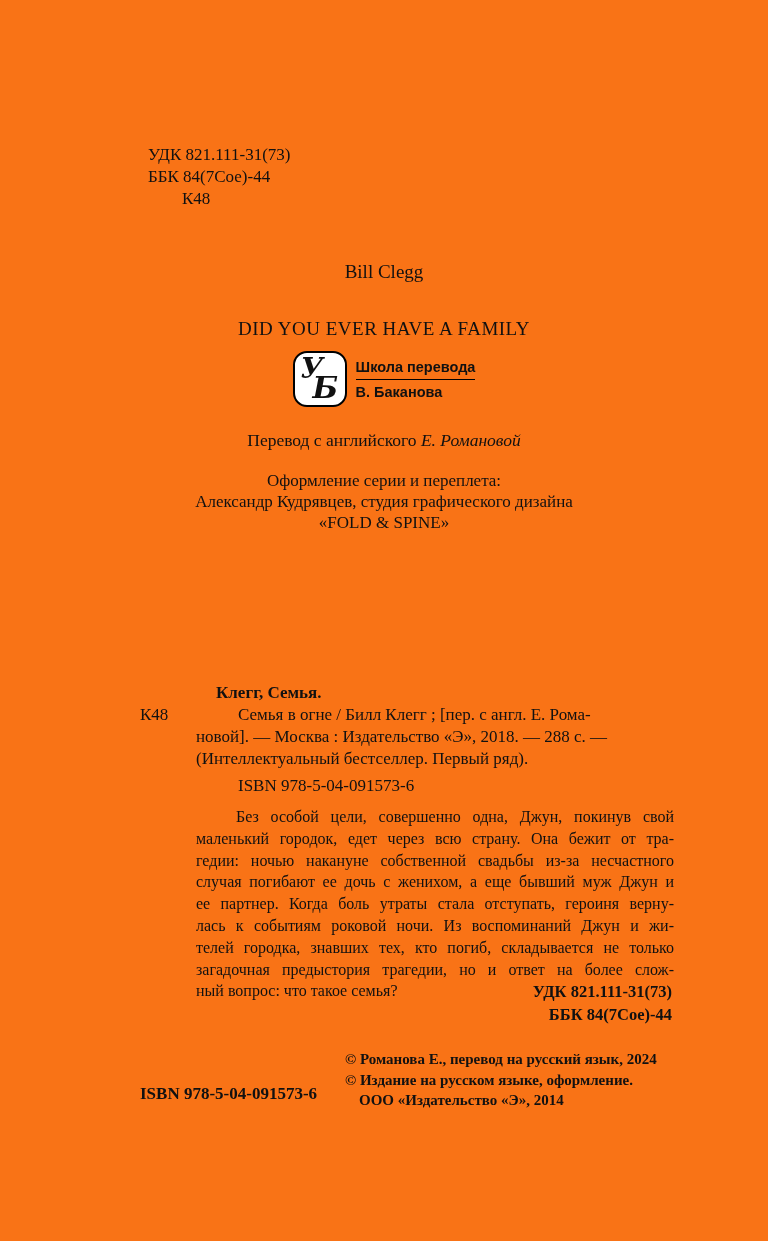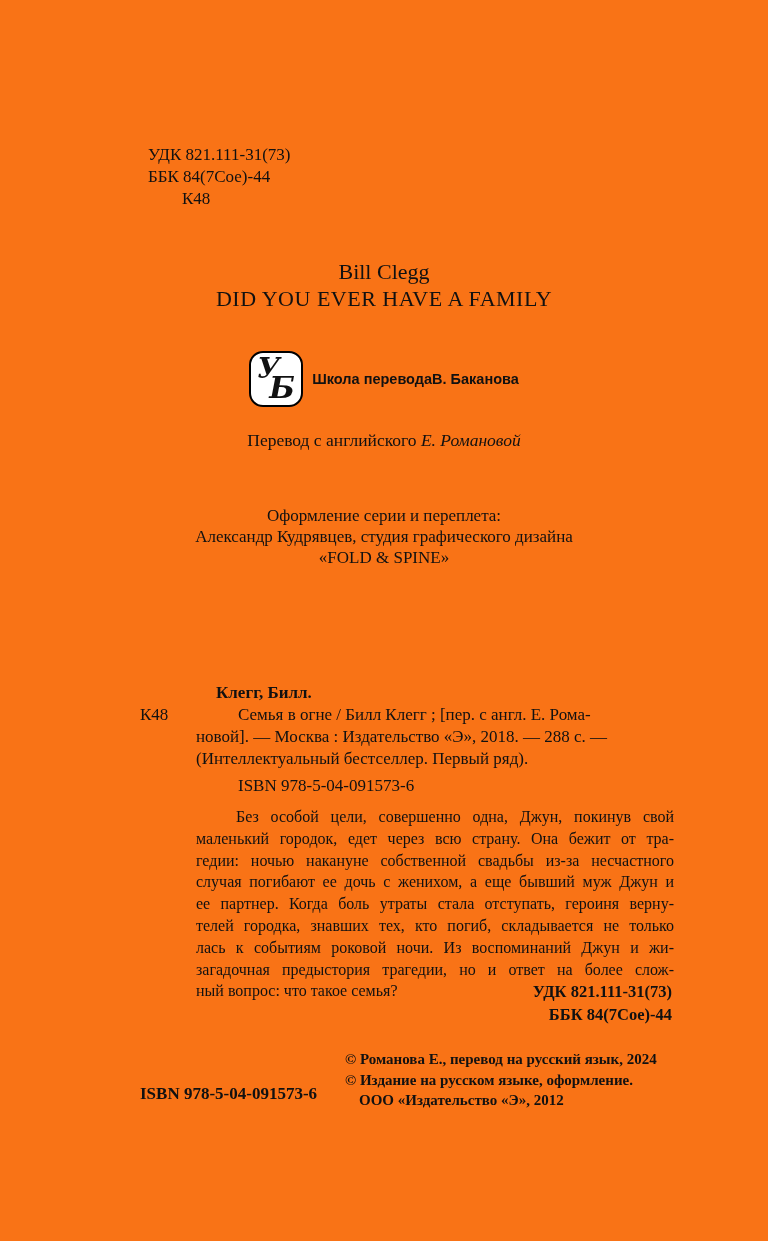--- a/index.html
+++ b/index.html
@@ -28,24 +28,24 @@
   }
   .top-codes .code-line3 { padding-left: 34px; }
 
   
   .original-block {
     position: absolute;
     left: 0;
     top: 258px;
     width: 768px;
     text-align: center;
-    font-size: 22px;
+    font-size: 19px;
     line-height: 27px;
   }
-  .original-block .orig-title { letter-spacing: 0.5px; }
+  .original-block .orig-title { letter-spacing: 0.5px; margin-top: 30px; }
 
   
   .logo-block {
     position: absolute;
     left: 0;
     top: 351px;
     width: 768px;
     display: flex;
     justify-content: center;
     align-items: center;
@@ -75,21 +75,21 @@
     left: 18px;
     top: 20px;
     font-family: "DejaVu Serif", serif;
     font-style: italic;
     font-weight: bold;
     font-size: 30px;
     line-height: 30px;
   }
   .logo-text {
     display: flex;
-    flex-direction: row;
+    flex-direction: column;
     font-family: "Liberation Sans", sans-serif;
     font-weight: bold;
     font-size: 14.5px;
     line-height: 18px;
     text-align: left;
   }
   .logo-text .divider {
     height: 0;
     border-top: 1.5px solid #000;
     margin: 3px 0;
@@ -103,21 +103,21 @@
     width: 768px;
     text-align: center;
     font-size: 17.5px;
   }
   .translator-name { font-style: italic; }
 
   
   .design-block {
     position: absolute;
     left: 0;
-    top: 505px;
+    top: 470px;
     width: 768px;
     text-align: center;
     font-size: 17px;
     line-height: 21px;
   }
 
   
   .catalog-block {
     position: absolute;
     left: 140px;
@@ -220,51 +220,51 @@
     <span>Перевод с английского </span><span class="translator-name">Е. Романовой</span>
   </div>
 
   <div class="design-block">
     <div>Оформление серии и переплета:</div>
     <div>Александр Кудрявцев, студия графического дизайна</div>
     <div>«FOLD &amp; SPINE»</div>
   </div>
 
   <div class="catalog-block">
-    <div class="catalog-author">Клегг, Билл.</div>
+    <div class="catalog-author">Клегг, Семья.</div>
     <div class="catalog-entry-row">
       <span class="catalog-code">К48</span>
       <div class="catalog-entry">
           <div>Семья в огне / Билл Клегг ; [пер. с англ. Е. Рома-</div>
           <div>новой]. — Москва : Издательство «Э», 2018. — 288 с. —</div>
           <div>(Интеллектуальный бестселлер. Первый ряд).</div>
         </div>
     </div>
   </div>
 
   <div class="isbn-line">ISBN 978-5-04-091573-6</div>
 
   <div class="annotation">
       <div>Без особой цели, совершенно одна, Джун, покинув свой</div>
       <div>маленький городок, едет через всю страну. Она бежит от тра-</div>
       <div>гедии: ночью накануне собственной свадьбы из-за несчастного</div>
       <div>случая погибают ее дочь с женихом, а еще бывший муж Джун и</div>
       <div>ее партнер. Когда боль утраты стала отступать, героиня верну-</div>
+      <div>лась к событиям роковой ночи. Из воспоминаний Джун и жи-</div>
       <div>телей городка, знавших тех, кто погиб, складывается не только</div>
-      <div>лась к событиям роковой ночи. Из воспоминаний Джун и жи-</div>
       <div>загадочная предыстория трагедии, но и ответ на более слож-</div>
       <div>ный вопрос: что такое семья?</div>
     </div>
 
   <div class="bottom-codes">
     <div>УДК 821.111-31(73)</div>
     <div>ББК 84(7Сое)-44</div>
   </div>
 
   <div class="imprint-copyrights">
     <div>© Романова Е., перевод на русский язык, 2024</div>
     <div>© Издание на русском языке, оформление.</div>
-    <div class="publisher-line">ООО «Издательство «Э», 2012</div>
+    <div class="publisher-line">ООО «Издательство «Э», 2014</div>
   </div>
 
   <div class="imprint-isbn">ISBN 978-5-04-091573-6</div>
 
 </div>
 
 </body></html>

